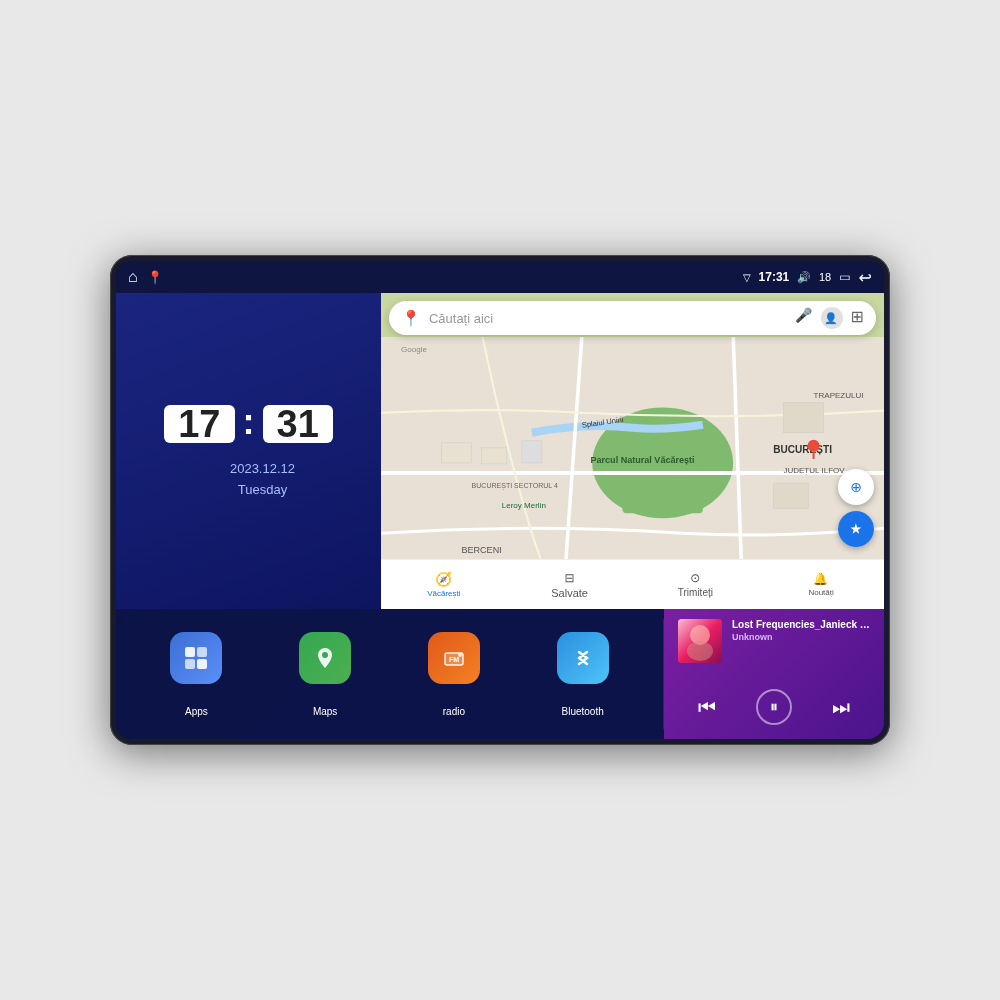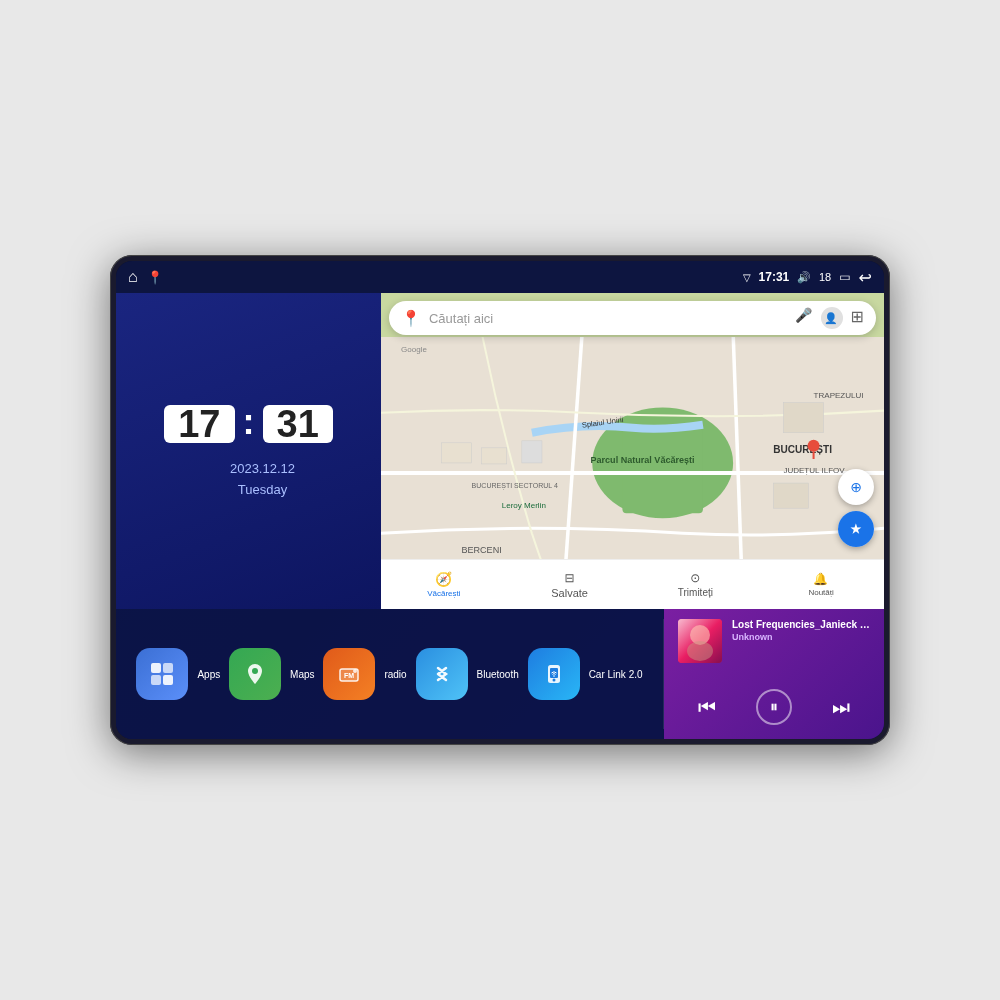--- a/index.html
+++ b/index.html
@@ -212,22 +212,23 @@
     .app-icons-section {
       flex: 1;
       display: flex;
       align-items: center;
       justify-content: space-around;
       padding: 8px 16px;
     }
 
     .app-icon-item {
       display: flex;
-      align-items: center;
-      gap: 9px;
+      flex-direction: column;
+      align-items: center;
+      gap: 22px;
       cursor: pointer;
       min-width: 60px;
     }
 
     .app-icon-circle {
       width: 52px;
       height: 52px;
       border-radius: 14px;
       display: flex;
       align-items: center;
@@ -519,34 +520,20 @@
           <div class="app-icon-item">
             <div class="app-icon-circle icon-bluetooth">
               <svg width="28" height="28" viewBox="0 0 28 28" fill="none">
                 <path d="M10 8l8 6-8 6M18 8l-8 6M18 20l-8-6" stroke="rgba(255,255,255,0.95)" stroke-width="2.5" stroke-linecap="round"></path>
                 <line x1="10" y1="14" x2="18" y2="14" stroke="none"></line>
               </svg>
             </div>
             <span class="app-icon-label">Bluetooth</span>
           </div>
 
-          <div class="app-icon-item">
-            <div class="app-icon-circle icon-carlink">
-              <svg width="28" height="28" viewBox="0 0 28 28" fill="none">
-                <rect x="8" y="5" width="12" height="18" rx="2.5" fill="rgba(255,255,255,0.9)"></rect>
-                <rect x="10" y="8" width="8" height="10" rx="1" fill="#1e7de0"></rect>
-                <circle cx="14" cy="20" r="1.5" fill="#1e7de0"></circle>
-
-                <path d="M11.5 13 Q14 10.5 16.5 13" stroke="white" stroke-width="1" fill="none"></path>
-                <path d="M12.5 14.5 Q14 12.5 15.5 14.5" stroke="white" stroke-width="1" fill="none"></path>
-                <circle cx="14" cy="16" r="0.8" fill="white"></circle>
-              </svg>
-            </div>
-            <span class="app-icon-label">Car Link 2.0</span>
-          </div>
 
         </div>
 
         <div class="section-divider"></div>
 
         <div class="media-section">
           <div class="media-top">
             <div class="media-thumb">
               <div class="media-thumb-inner">
                 <svg width="44" height="44" viewBox="0 0 44 44">

